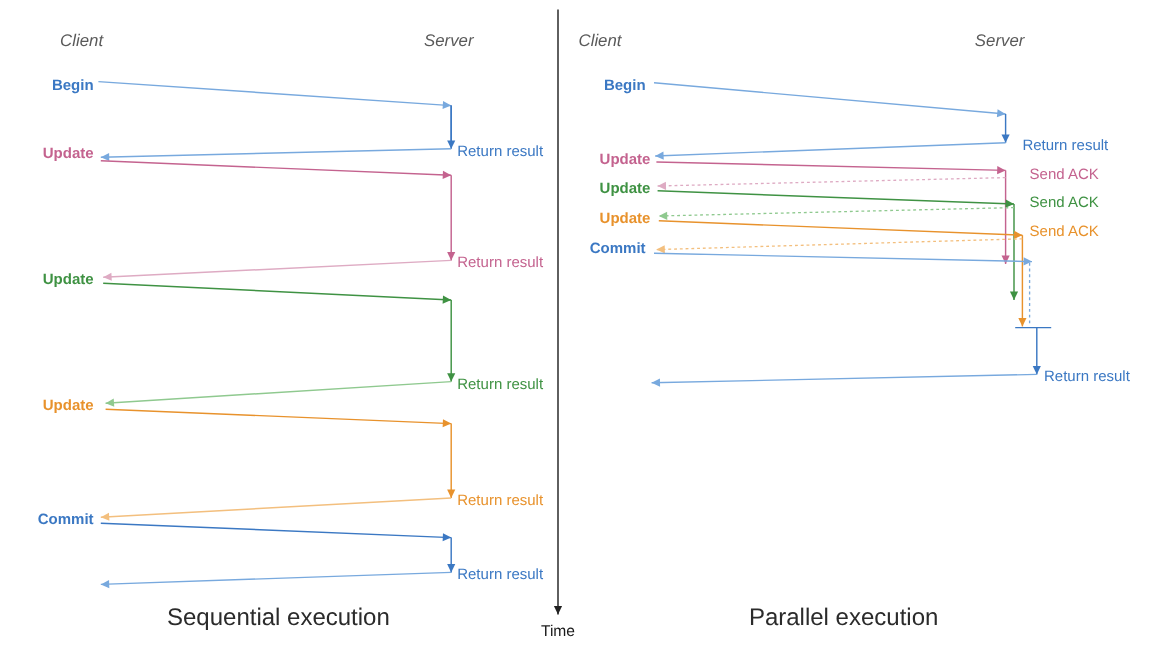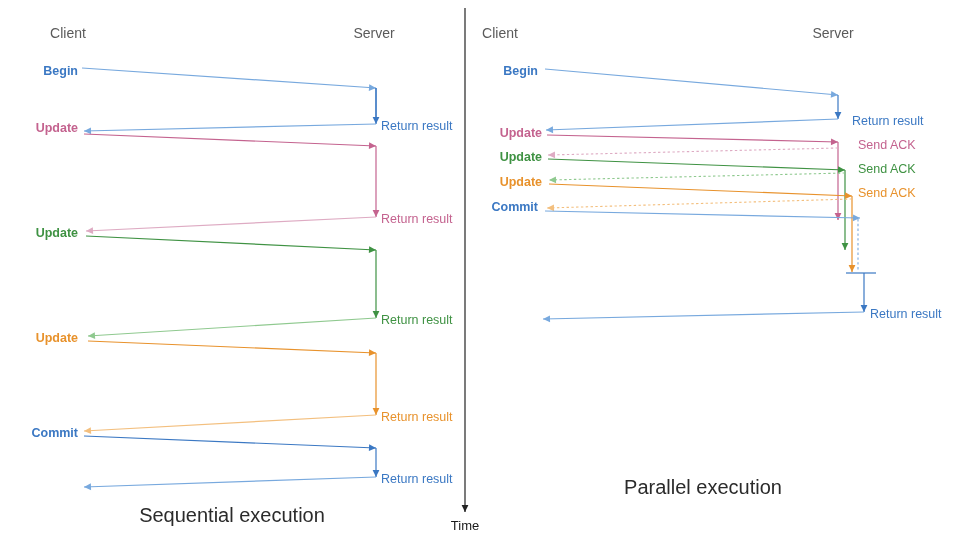--- a/index.html
+++ b/index.html
@@ -3,21 +3,21 @@
 <meta charset="utf-8">
 <style>
   html,body{margin:0;padding:0;background:#ffffff;}
   body{width:960px;height:540px;overflow:hidden;
        font-family:"Liberation Sans","DejaVu Sans",sans-serif;}
   #stage{position:relative;width:960px;height:540px;background:#fff;}
   svg{position:absolute;left:0;top:0;width:960px;height:540px;}
   .lbl{position:absolute;font-size:12.5px;white-space:nowrap;line-height:1;}
   .lbl.r{transform:translate(-100%,-50%);font-weight:bold;}
   .lbl.l{transform:translate(0,-50%);}
-  .hdr{position:absolute;font-size:14px;color:#5a5a5a;
+  .hdr{position:absolute;font-size:14px;font-style:italic;color:#5a5a5a;
        white-space:nowrap;transform:translate(-50%,-50%);}
   .cap{position:absolute;font-size:20px;color:#2b2b2b;white-space:nowrap;
        transform:translate(-50%,-50%);}
   .timelbl{position:absolute;font-size:13px;color:#1a1a1a;white-space:nowrap;
        transform:translate(-50%,0);}
 </style>
 </head>
 <body>
 
 <div id="stage">
@@ -175,16 +175,16 @@
       <div class="lbl r" style="left: 538px; top: 71px; color: rgb(59, 120, 195);">Begin</div>
       <div class="lbl l" style="left: 852px; top: 121px; color: rgb(59, 120, 195);">Return result</div>
       <div class="lbl r" style="left: 542px; top: 133px; color: rgb(196, 99, 143);">Update</div>
       <div class="lbl l" style="left: 858px; top: 145px; color: rgb(196, 99, 143);">Send ACK</div>
       <div class="lbl r" style="left: 542px; top: 157px; color: rgb(63, 146, 67);">Update</div>
       <div class="lbl l" style="left: 858px; top: 169px; color: rgb(63, 146, 67);">Send ACK</div>
       <div class="lbl r" style="left: 542px; top: 182px; color: rgb(232, 146, 44);">Update</div>
       <div class="lbl l" style="left: 858px; top: 193px; color: rgb(232, 146, 44);">Send ACK</div>
       <div class="lbl r" style="left: 538px; top: 207px; color: rgb(59, 120, 195);">Commit</div>
       <div class="lbl l" style="left: 870px; top: 314px; color: rgb(59, 120, 195);">Return result</div>
-      <div class="cap" style="left: 703px; top: 487px; color: rgb(43, 43, 43);">Parallel execution</div>
+      <div class="cap" style="left: 703px; top: 515px; color: rgb(43, 43, 43);">Parallel execution</div>
       <div class="timelbl" style="left: 465px; top: 518px;">Time</div>
     </div>
 </div>
 
 </body></html>

